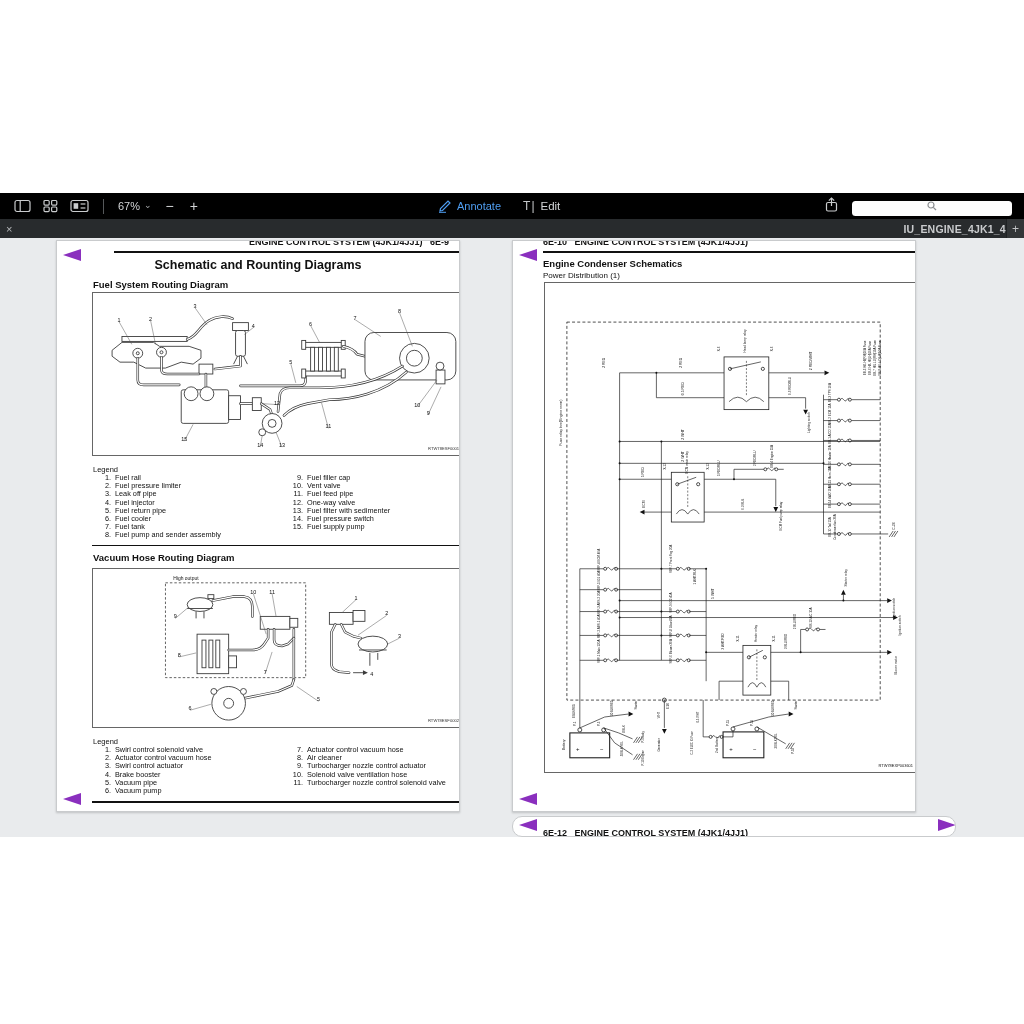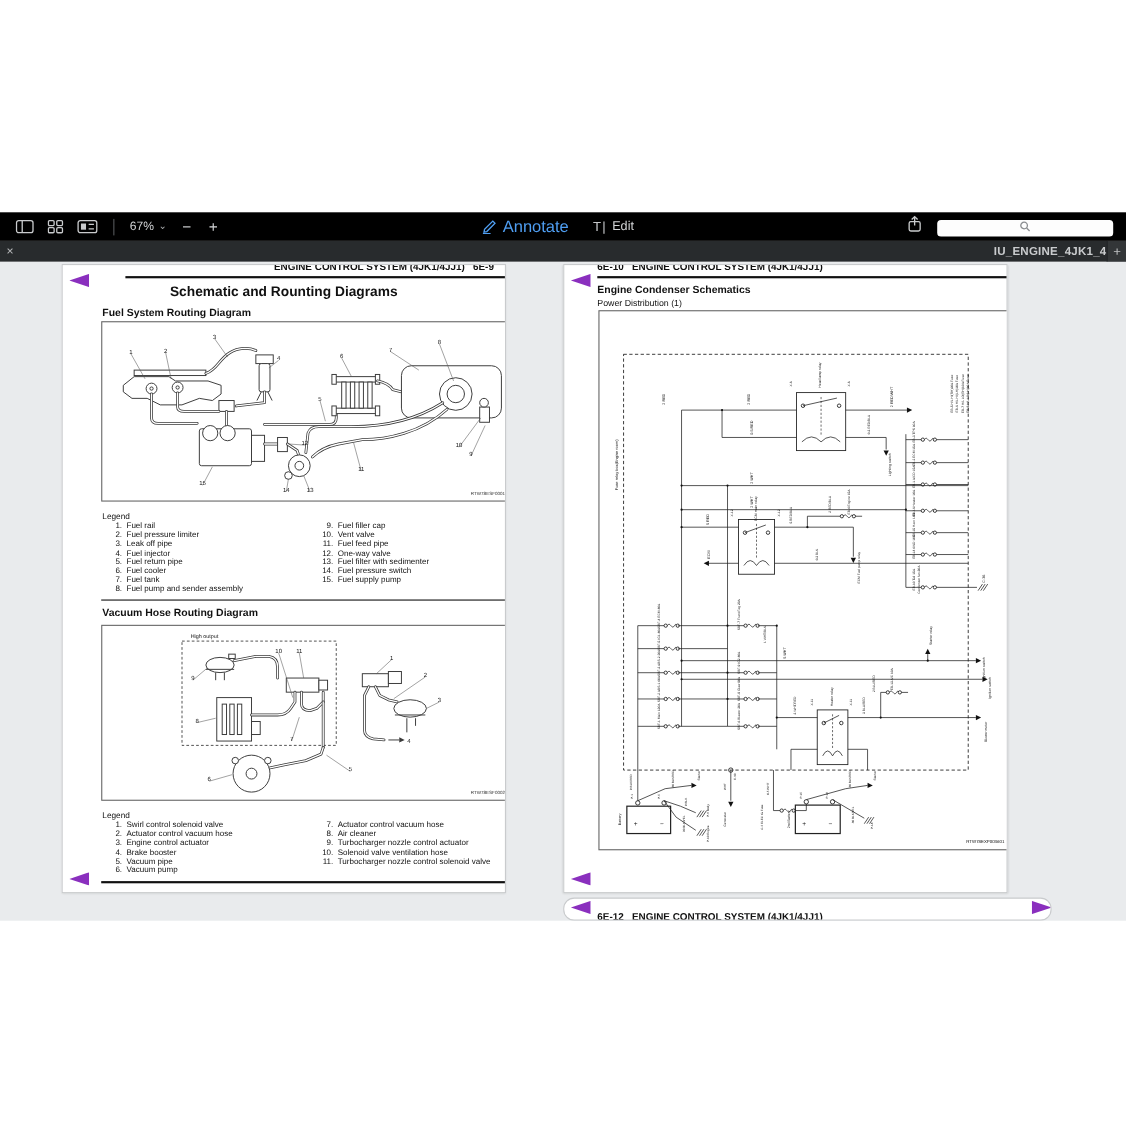--- a/index.html
+++ b/index.html
@@ -8,21 +8,21 @@
   .window{position:absolute;left:0;top:193px;width:1024px;height:644px;}
   
   .toolbar{position:absolute;left:0;top:0;width:1024px;height:26px;background:#000000;display:flex;align-items:center;}
   .tb-ic{display:flex;align-items:center;justify-content:center;height:20px;padding:0 6px;cursor:default;}
   .tb-ic svg{display:block;}
   .tb-sep{width:1px;height:15px;background:#55585a;margin:0 8px;}
   .zoombtn{display:flex;align-items:center;gap:4px;color:#d2d4d6;font-size:11px;padding:0 6px;}
   .chev{font-size:9px;color:#a7a9ab;position:relative;top:-1px;}
   .mp{color:#d2d4d6;font-size:14px;padding:0 8px;}
   .center-group{position:absolute;left:438px;top:0;height:26px;display:flex;align-items:center;gap:22px;}
-  .annot{display:flex;align-items:center;gap:5px;color:#4f9ef2;font-size:15px;}
+  .annot{display:flex;align-items:center;gap:5px;color:#4f9ef2;font-size:11px;}
   .editb{display:flex;align-items:center;gap:5px;color:#d2d4d6;font-size:11.5px;}
   .t-ic{font-size:12px;color:#c5c7c9;letter-spacing:1px;}
   .right-group{position:absolute;right:12px;top:0;height:26px;display:flex;align-items:center;gap:14px;}
   .search{width:160px;height:15px;border:none;border-radius:3.5px;background:#fdfdfd;outline:none;position:relative;}
   .search-wrap{position:relative;width:160px;height:15px;}
   .search-wrap svg{position:absolute;left:50%;top:50%;transform:translate(-50%,-50%);}
   
   .tabbar{position:absolute;left:0;top:26px;width:1024px;height:19px;background:#282b2d;display:flex;align-items:center;}
   .tab-close{color:#b7b9bb;font-size:11px;padding:0 6px;}
   .tab-title{position:absolute;left:0;right:0;text-align:right;color:#c9cbcd;font-size:10.5px;font-weight:bold;letter-spacing:.2px;}
@@ -382,21 +382,21 @@
         <div class="lg-row">
               <span class="lg-num">1.</span>
               <span class="lg-lbl">Swirl control solenoid valve</span>
             </div>
             <div class="lg-row">
               <span class="lg-num">2.</span>
               <span class="lg-lbl">Actuator control vacuum hose</span>
             </div>
             <div class="lg-row">
               <span class="lg-num">3.</span>
-              <span class="lg-lbl">Engine control actuator</span>
+              <span class="lg-lbl">Swirl control actuator</span>
             </div>
             <div class="lg-row">
               <span class="lg-num">4.</span>
               <span class="lg-lbl">Brake booster</span>
             </div>
             <div class="lg-row">
               <span class="lg-num">5.</span>
               <span class="lg-lbl">Vacuum pipe</span>
             </div>
             <div class="lg-row">

